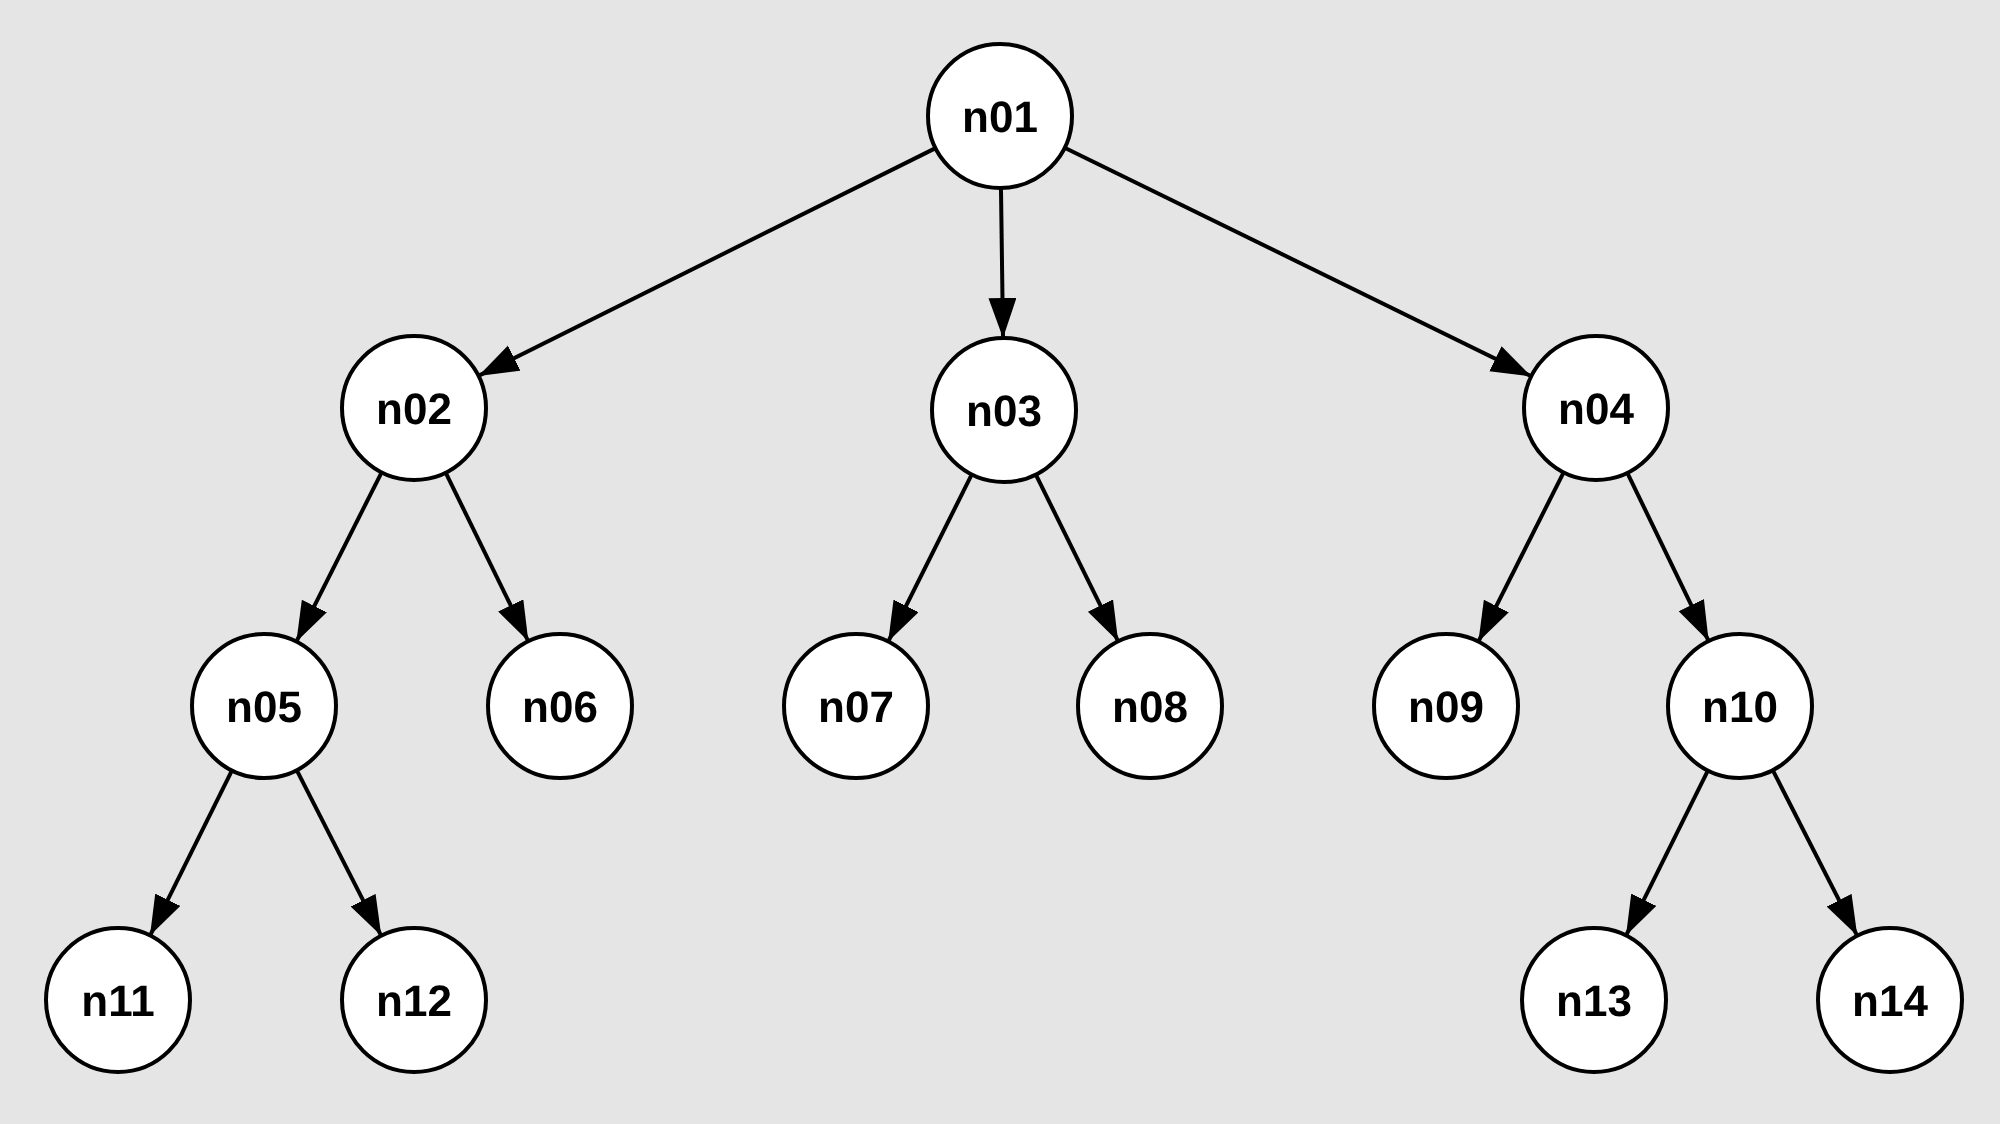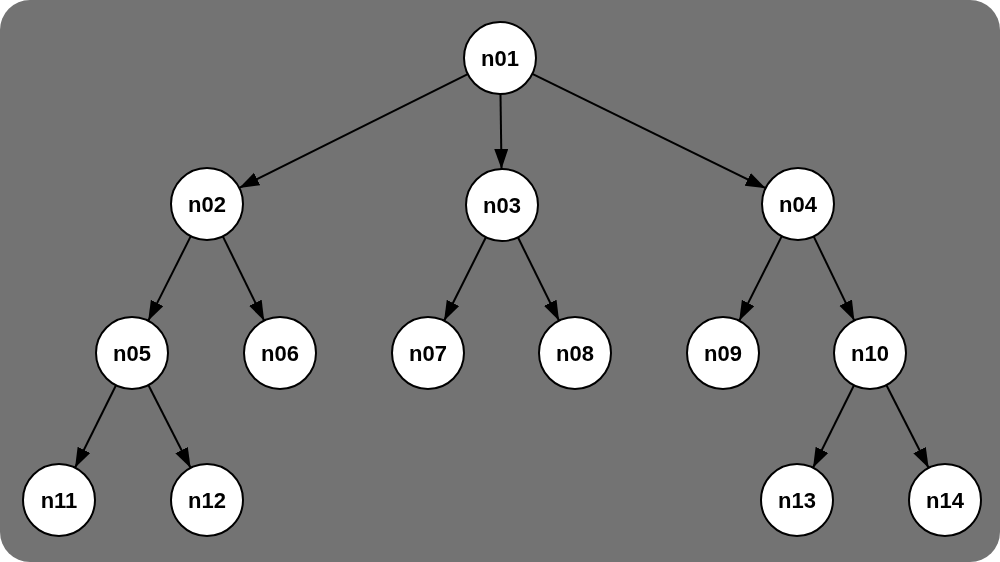--- a/index.html
+++ b/index.html
@@ -4,24 +4,23 @@
 <style>
   html, body {
     margin: 0;
     padding: 0;
     background: #ffffff;
   }
   .canvas {
     position: relative;
     width: 1000px;
     height: 562px;
-    background: #737373;
+    background: #e5e5e5;
     overflow: hidden;
     font-family: "Liberation Sans", sans-serif;
-    border-radius: 30px;
   }
   svg {
     display: block;
   }
   .node-circle {
     fill: #ffffff;
     stroke: #000000;
     stroke-width: 2;
   }
   .node-label {

